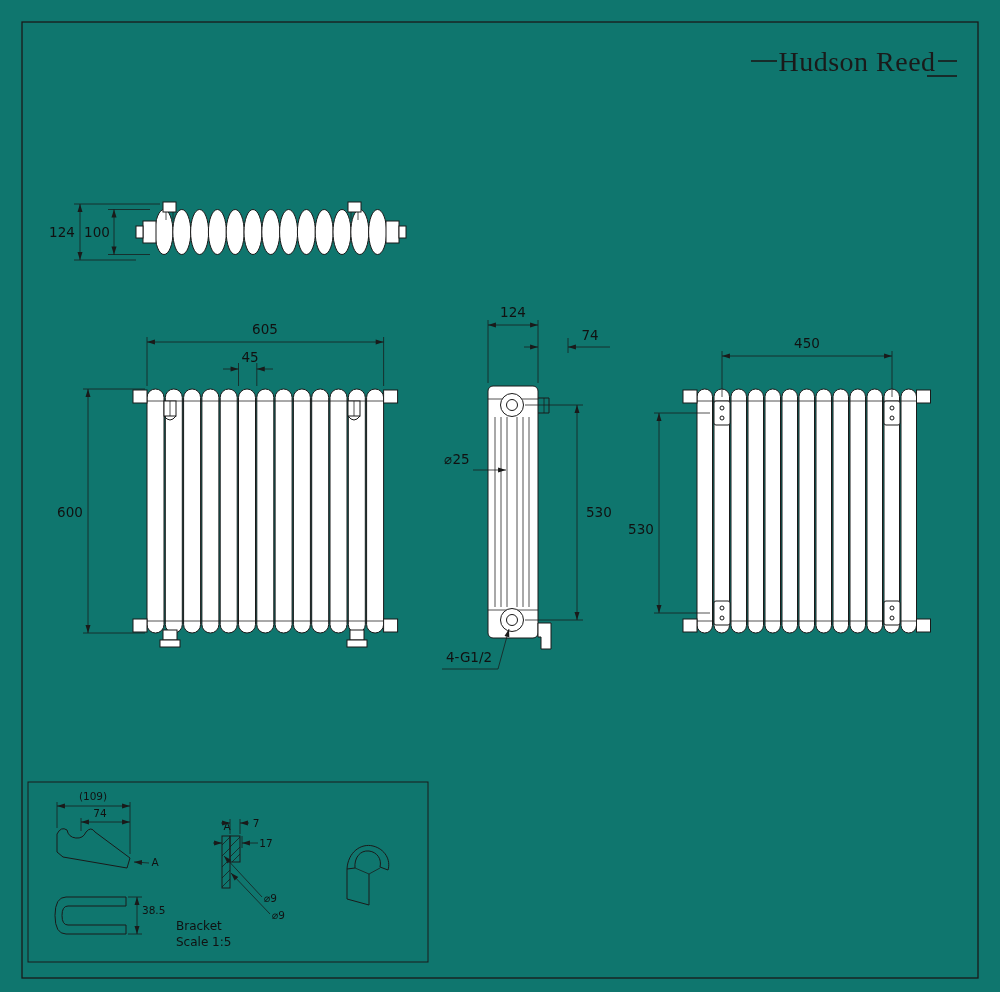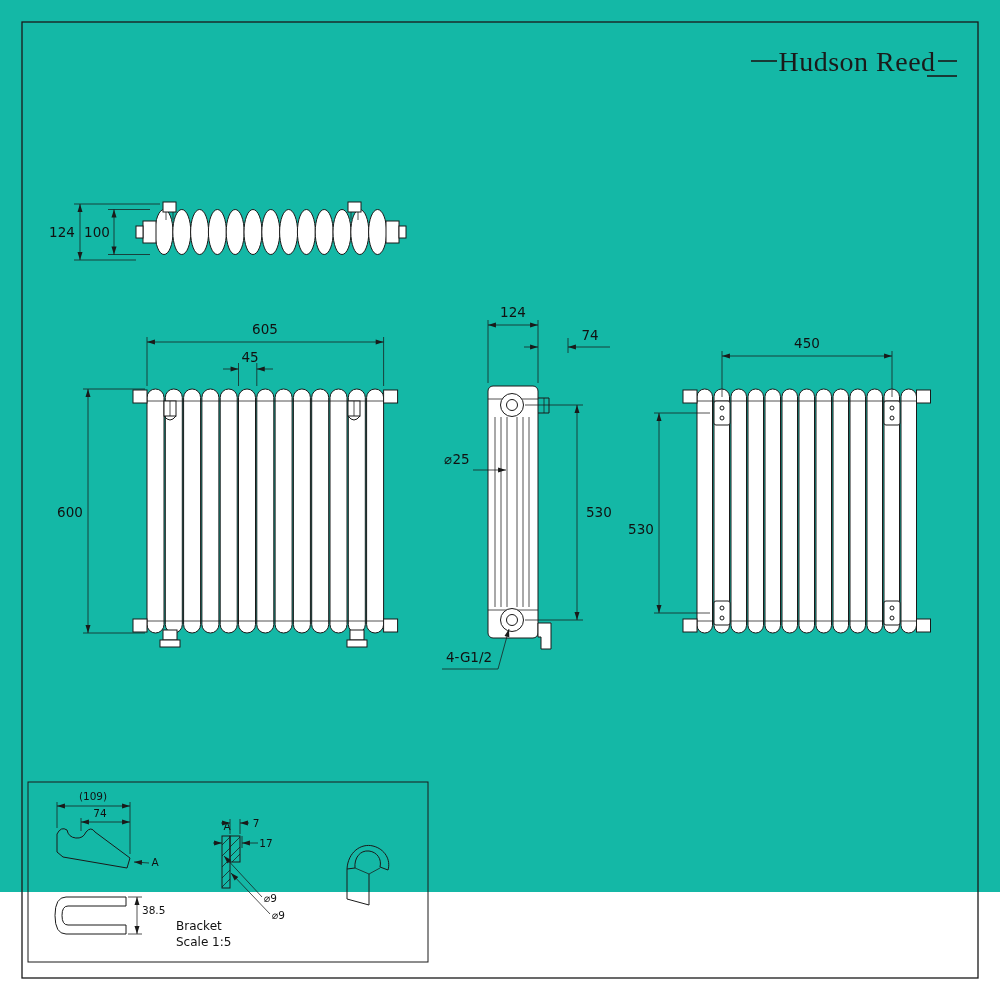--- a/index.html
+++ b/index.html
@@ -1,18 +1,18 @@
 <!DOCTYPE html>
 <html><head>
 <meta charset="utf-8">
 <style>
   * { margin:0; padding:0; box-sizing:border-box; }
   html,body { background:#ffffff; }
   body { width:1000px; height:1000px; font-family:"DejaVu Sans", sans-serif; }
-  .sheet { position:relative; width:1000px; height:892px; background:#14b8a6; }
+  .sheet { position:relative; width:1000px; height:992px; background:#0f766e; }
   svg { display:block; }
   .ln   { stroke:#1a1a1a; stroke-width:1; fill:none; }
   .wf   { stroke:#1a1a1a; stroke-width:1; fill:#ffffff; }
   .thin { stroke:#1a1a1a; stroke-width:0.75; fill:none; }
   .dim  { font-family:"DejaVu Sans", sans-serif; font-size:13.5px; fill:#111111; }
   .dims { font-family:"DejaVu Sans", sans-serif; font-size:10.5px; fill:#111111; }
   .cap  { font-family:"DejaVu Sans", sans-serif; font-size:12px; fill:#111111; }
   .logo { font-family:"Liberation Serif", serif; font-size:28px; fill:#1a1a1a; letter-spacing:0.5px; }
 </style>
 </head>

